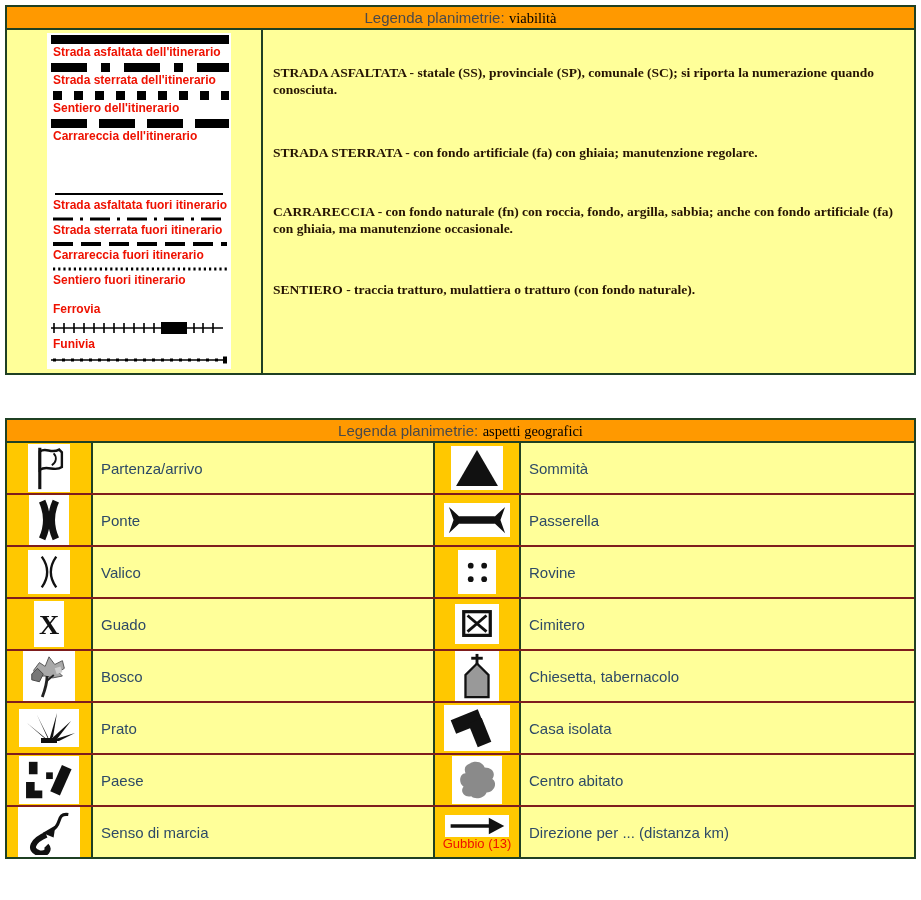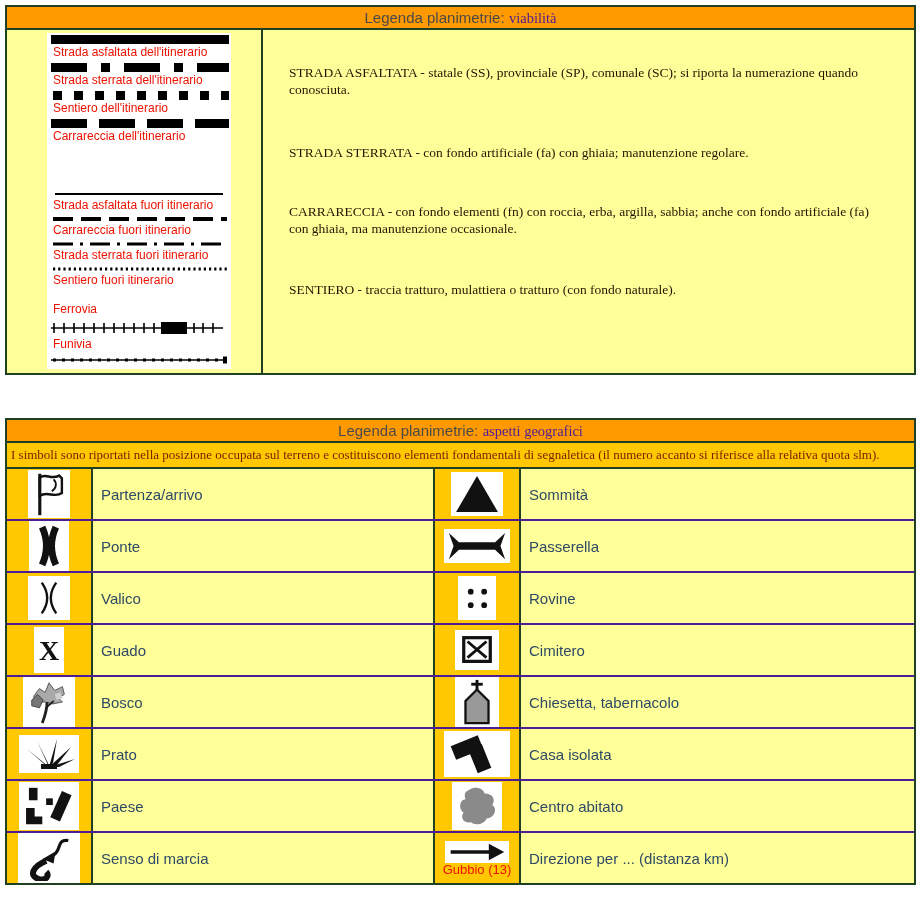--- a/index.html
+++ b/index.html
@@ -4,48 +4,48 @@
 <style>
   html,body{margin:0;padding:0;background:#ffffff;}
   body{width:921px;height:900px;font-family:"Liberation Sans",sans-serif;position:relative;}
   .wrap{width:911px;margin:5px auto 0 5px;}
 
   
   .tbl{border:2px solid #1f4023;box-sizing:border-box;background:#ffff99;}
   .tbl-header{height:21px;line-height:21px;background:#ff9900;border-bottom:2px solid #1f4023;
               text-align:center;white-space:nowrap;}
   .hdr-prefix{font-size:15px;color:#4a4a4a;}
-  .hdr-suffix{font-family:"Liberation Serif",serif;font-size:14.5px;color:#4c1d95;}
+  .hdr-suffix{font-family:"Liberation Serif",serif;font-size:14.5px;color:#000000;}
 
   
   .t1{height:370px;}
   .t1-body{display:flex;height:343px;}
   .t1-left{width:254px;border-right:2px solid #1f4023;position:relative;background:#ffff99;}
   .white-box{position:absolute;left:40px;top:3px;width:184px;height:336px;background:#ffffff;
              box-sizing:border-box;padding:2px 2px 0 4px;}
   .sample{margin:0;}
   .sample svg{display:block;}
-  .s-label{font-weight:normal;font-size:12px;color:#ee1100;margin:1px 0 4px 2px;line-height:14px;}
+  .s-label{font-weight:bold;font-size:12px;color:#ee1100;margin:1px 0 4px 2px;line-height:14px;}
   .gapA{height:44px;}
   .gapB{height:10px;}
   .t1-right{flex:1;background:#ffff99;padding:0 10px 0 10px;
             font-family:"Liberation Serif",serif;font-size:13.5px;color:#261403;}
-  .t1-right p{margin:16px;line-height:17px;}
+  .t1-right p{margin:0;line-height:17px;font-weight:bold;}
   .p1{margin-top:34px!important;}
   .p2{margin-top:46px!important;}
   .p3{margin-top:42px!important;}
   .p4{margin-top:44px!important;}
 
   
   .t2{margin-top:43px;}
   .t2-note{background:#ffc800;border-bottom:2px solid #1f4023;height:24px;line-height:24px;
            font-family:"Liberation Serif",serif;font-size:13px;color:#7b2000;
            padding-left:4px;white-space:nowrap;overflow:hidden;}
   .t2-row{display:grid;grid-template-columns:84px 342px 86px 1fr;height:50px;}
-  .t2-row + .t2-row{border-top:2px solid #4c1d95;}
+  .t2-row + .t2-row{border-top:2px solid #7f1d1d;}
   .cell{display:flex;align-items:center;}
   .sym{background:#ffc800;justify-content:center;flex-direction:column;}
   .lbl{background:#ffff99;border-left:2px solid #1f4023;padding-left:8px;
        font-size:15px;color:#2e4a66;}
   .sym2{border-left:2px solid #1f4023;}
   .ibox{background:#ffffff;display:flex;align-items:center;justify-content:center;}
   .caption{font-size:13px;color:#ee1100;line-height:12px;margin-top:1px;}
   svg{shape-rendering:geometricPrecision;}
 </style>
 </head>
@@ -94,30 +94,30 @@
 
           <div class="sample">
             <svg width="178" height="6">
                 <line x1="4" y1="3" x2="172" y2="3" stroke="#000" stroke-width="2"></line>
               </svg>
             <div class="s-label">Strada asfaltata fuori itinerario</div>
           </div>
 
           <div class="sample">
             <svg width="178" height="6">
+                <line x1="2" y1="3" x2="176" y2="3" stroke="#000" stroke-width="3" stroke-dasharray="20 7 3 7"></line>
+              </svg>
+            <div class="s-label">Strada sterrata fuori itinerario</div>
+          </div>
+
+          <div class="sample">
+            <svg width="178" height="6">
                 <line x1="2" y1="3" x2="176" y2="3" stroke="#000" stroke-width="4" stroke-dasharray="20 8"></line>
               </svg>
             <div class="s-label">Carrareccia fuori itinerario</div>
-          </div>
-
-          <div class="sample">
-            <svg width="178" height="6">
-                <line x1="2" y1="3" x2="176" y2="3" stroke="#000" stroke-width="3" stroke-dasharray="20 7 3 7"></line>
-              </svg>
-            <div class="s-label">Strada sterrata fuori itinerario</div>
           </div>
 
           <div class="sample">
             <svg width="178" height="6">
                 <line x1="2" y1="3" x2="176" y2="3" stroke="#000" stroke-width="3" stroke-dasharray="2.2 3"></line>
               </svg>
             <div class="s-label">Sentiero fuori itinerario</div>
           </div>
 
           <div class="gapB"></div>
@@ -173,32 +173,31 @@
                   <rect x="172" y="1.5" width="4" height="7"></rect>
               </g>
             </svg>
           </div>
 
         </div>
       </div>
       <div class="t1-right">
         <p class="p1">STRADA ASFALTATA - statale (SS), provinciale (SP), comunale (SC); si riporta la numerazione quando conosciuta.</p>
         <p class="p2">STRADA STERRATA - con fondo artificiale (fa) con ghiaia; manutenzione regolare.</p>
-        <p class="p3">CARRARECCIA - con fondo elementi (fn) con roccia, erba, argilla, sabbia; anche con fondo artificiale (fa) con ghiaia, ma manutenzione occasionale.</p>
+        <p class="p3">CARRARECCIA - con fondo naturale (fn) con roccia, fondo, argilla, sabbia; anche con fondo artificiale (fa) con ghiaia, ma manutenzione occasionale.</p>
         <p class="p4">SENTIERO - traccia tratturo, mulattiera o tratturo (con fondo naturale).</p>
       </div>
     </div>
   </div>
 
   <div class="tbl t2">
     <div class="tbl-header">
       <span class="hdr-prefix">Legenda planimetrie:</span>
       <span class="hdr-suffix">aspetti geografici</span>
     </div>
-    <div class="t2-note">I simboli sono riportati nella posizione occupata sul terreno e costituiscono elementi fondamentali di segnaletica (il numero accanto si riferisce alla relativa quota slm).</div>
 
     <div class="t2-row">
       <div class="cell sym">
         <span class="ibox" style="width:42px;height:48px;">
           <svg width="38" height="46" viewBox="0 0 40 50">
             <line x1="10" y1="3" x2="10" y2="48" stroke="#111" stroke-width="3.4"></line>
             <path d="M10 7 C17 2 22 10 31 5 L34 8 L34 24 C26 30 18 21 10 27 Z" fill="none" stroke="#111" stroke-width="2.6"></path>
             <path d="M25 9 C29 13 28 19 23 22" fill="none" stroke="#111" stroke-width="2"></path>
           </svg>
         </span>

